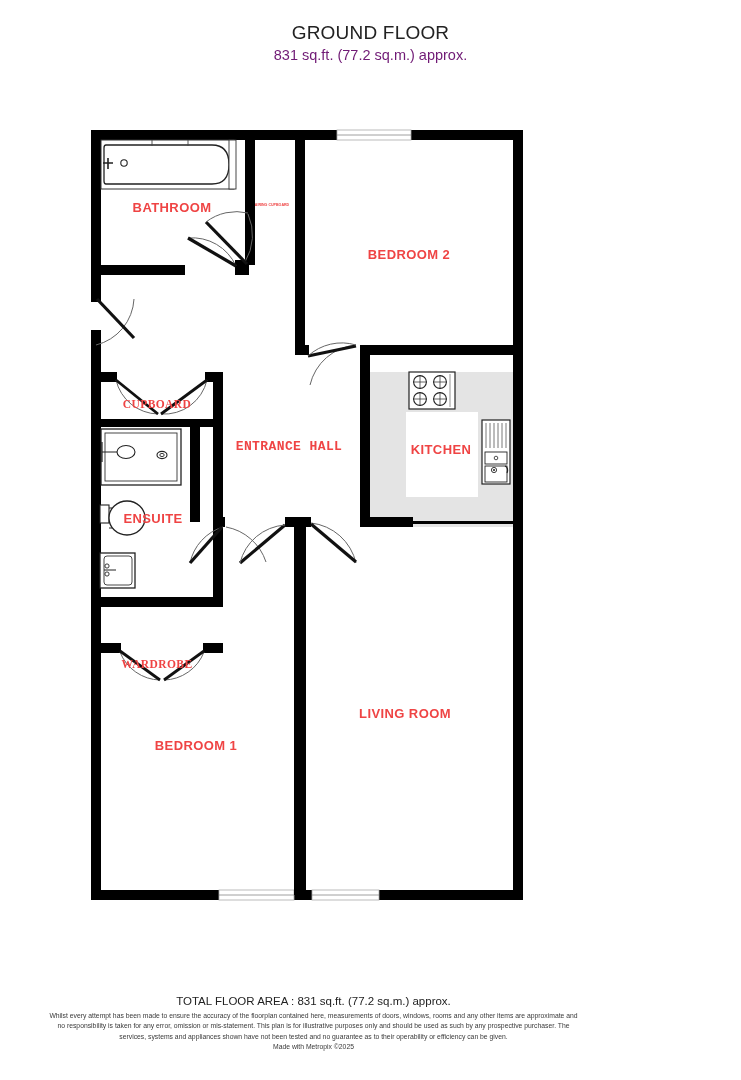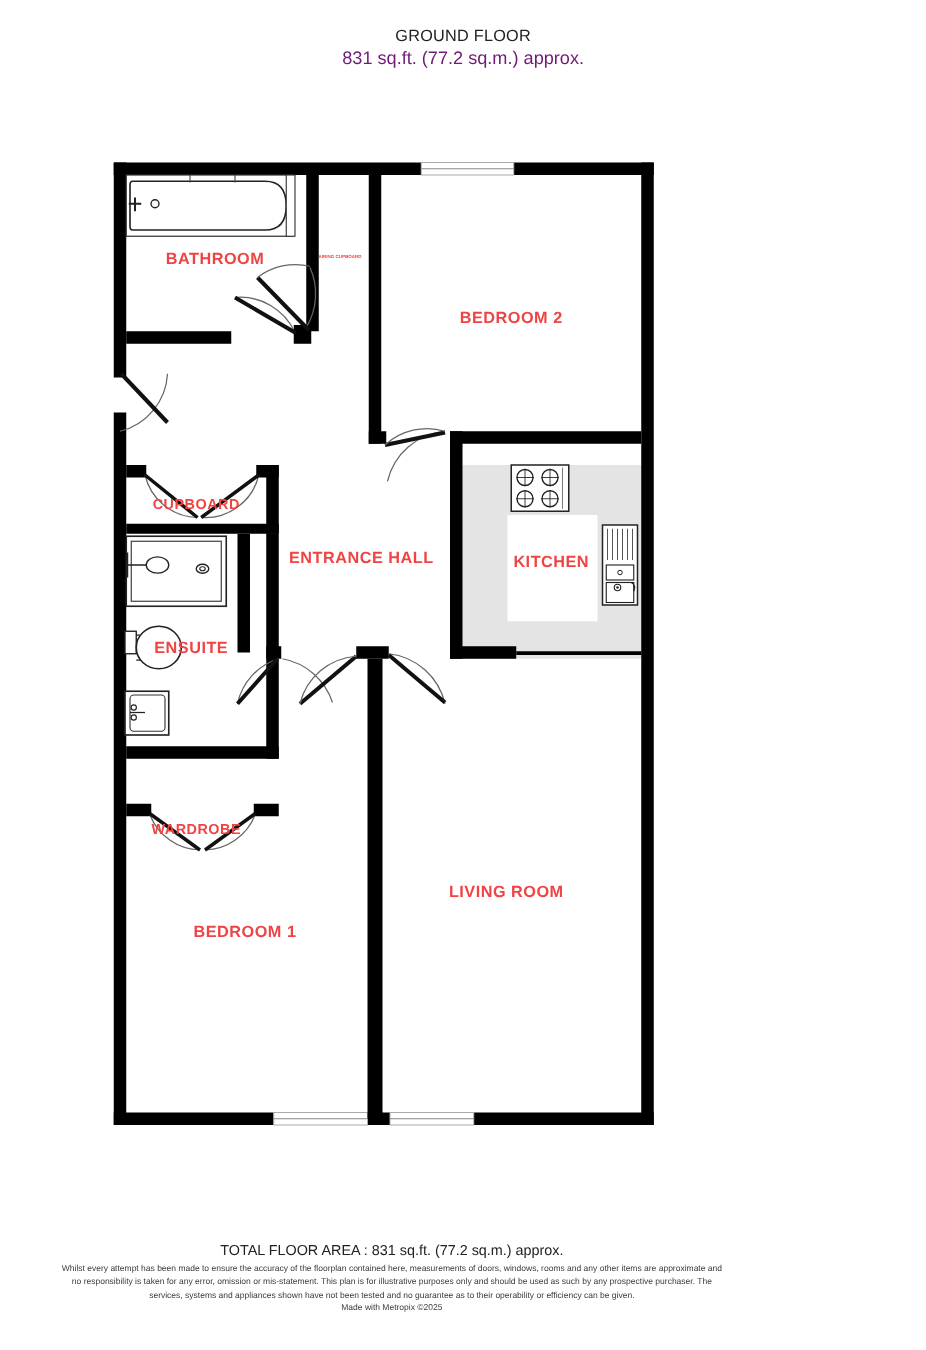--- a/index.html
+++ b/index.html
@@ -20,21 +20,21 @@
   
   #plan-header {
     position: absolute;
     top: 20px;
     left: 0;
     width: 741px;
     text-align: center;
     line-height: 1.35;
   }
   #plan-header .title {
-    font-size: 13px;
+    font-size: 19px;
     letter-spacing: 0.2px;
     color: #222;
   }
   #plan-header .subtitle {
     font-size: 14.5px;
     color: #701a75;
   }
 
   
   #floorplan-canvas {
@@ -51,20 +51,21 @@
     font-size: 13px;
     font-weight: bold;
     color: #ef4444;
     white-space: nowrap;
     letter-spacing: 0.4px;
     transform: translate(-50%, -50%);
     pointer-events: none;
   }
   .room-label.small {
     font-size: 11.5px;
+    font-family: Liberation Serif, serif;
   }
   .room-label.tiny {
     font-size: 3.6px;
     font-weight: bold;
     letter-spacing: 0px;
   }
 
   
   #plan-footer {
     position: absolute;
@@ -296,21 +297,21 @@
     <line x1="104" y1="570" x2="116" y2="570" stroke="#222222" stroke-width="1"></line>
   </g>
 
 </svg>
 </div>
 
 <div id="room-label-layer">
     <div class="room-label" style="left: 172px; top: 207px;">BATHROOM</div>
     <div class="room-label" style="left: 409px; top: 254px;">BEDROOM 2</div>
     <div class="room-label small" style="left: 157px; top: 404px;">CUPBOARD</div>
-    <div class="room-label" style="left: 289px; top: 446px;">ENTRANCE HALL</div>
+    <div class="room-label" style="left: 289px; top: 446px; font-family: Liberation Mono, monospace;">ENTRANCE HALL</div>
     <div class="room-label" style="left: 441px; top: 449px;">KITCHEN</div>
     <div class="room-label" style="left: 153px; top: 518px;">ENSUITE</div>
     <div class="room-label small" style="left: 157px; top: 628px; margin-top: 36px;">WARDROBE</div>
     <div class="room-label" style="left: 405px; top: 713px;">LIVING ROOM</div>
     <div class="room-label" style="left: 196px; top: 745px;">BEDROOM 1</div>
     <div class="room-label tiny" style="left: 272px; top: 205px;">AIRING CUPBOARD</div>
   </div>
 
 <div id="plan-footer">
   <div class="total-area">TOTAL FLOOR AREA : 831 sq.ft. (77.2 sq.m.) approx.</div>

